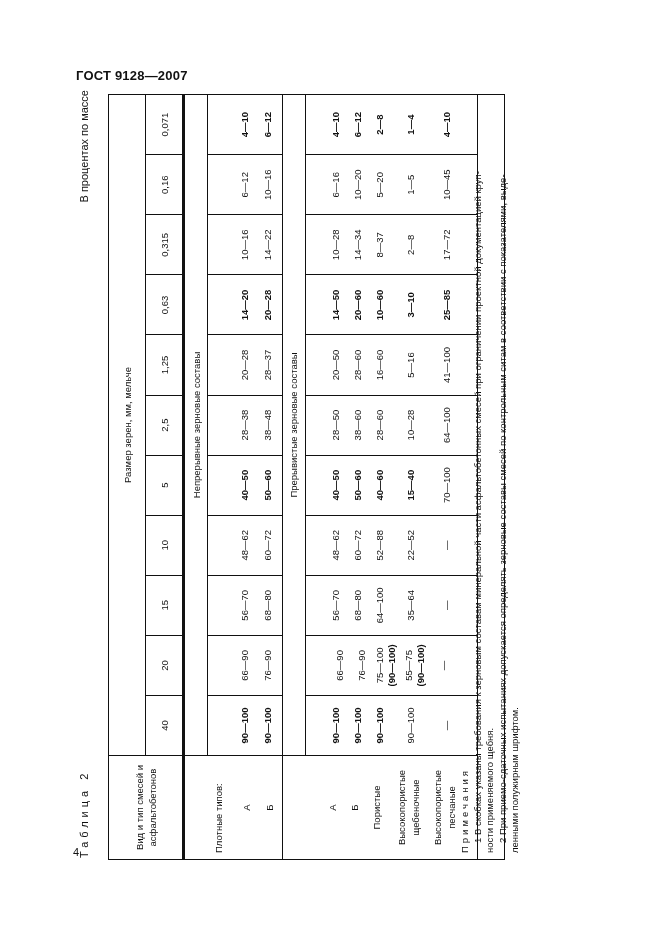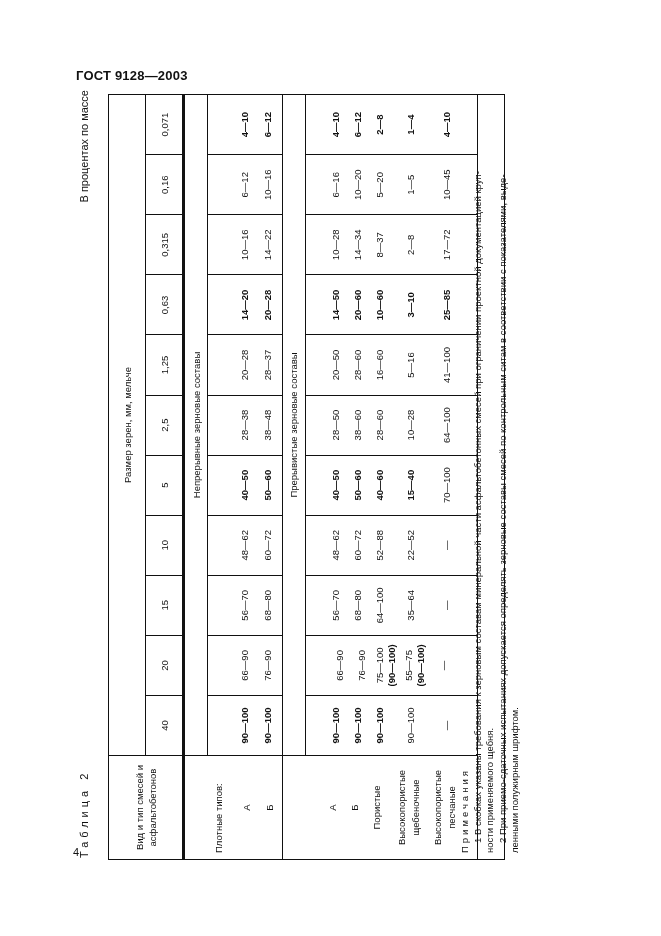--- a/index.html
+++ b/index.html
@@ -20,21 +20,21 @@
   .b{font-weight:bold;}
   .cell{line-height:17px;}
   td.first{text-align:center;line-height:14px;}
   .notes{position:absolute;left:0;top:395px;width:766px;height:48px;border:1.3px solid #111;border-top:none;font-size:9.5px;line-height:12.5px;padding:2px 6px;box-sizing:border-box;}
   .notes-title{letter-spacing:3px;}
   .ind{padding-left:10px;}
 </style>
 </head>
 <body>
 
-<div class="doc-header">ГОСТ 9128—2003</div>
+<div class="doc-header">ГОСТ 9128—2007</div>
 
 <div class="rot">
   <div class="caption-row">
     <span class="tbl-title">Таблица 2</span>
     <span class="units">В процентах по массе</span>
   </div>
 
   <table>
     <colgroup>
       <col style="width:104px">

